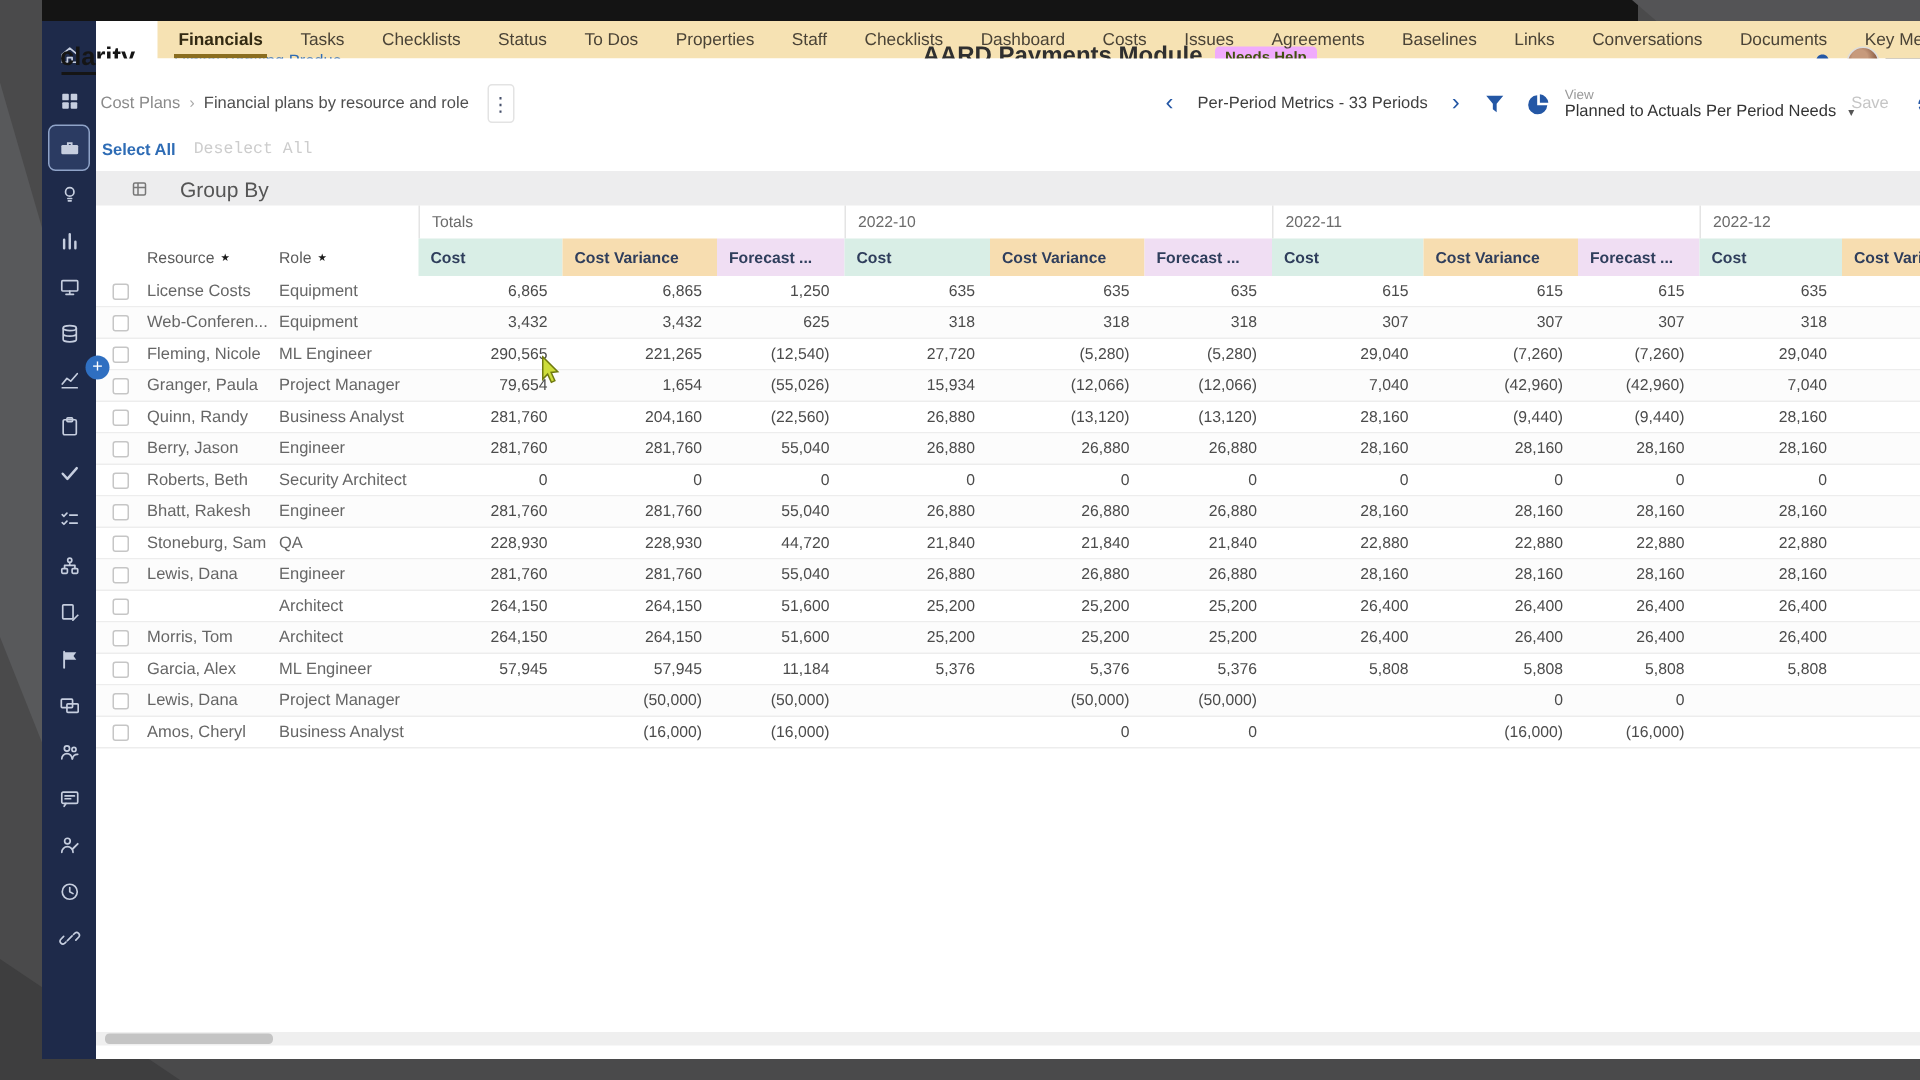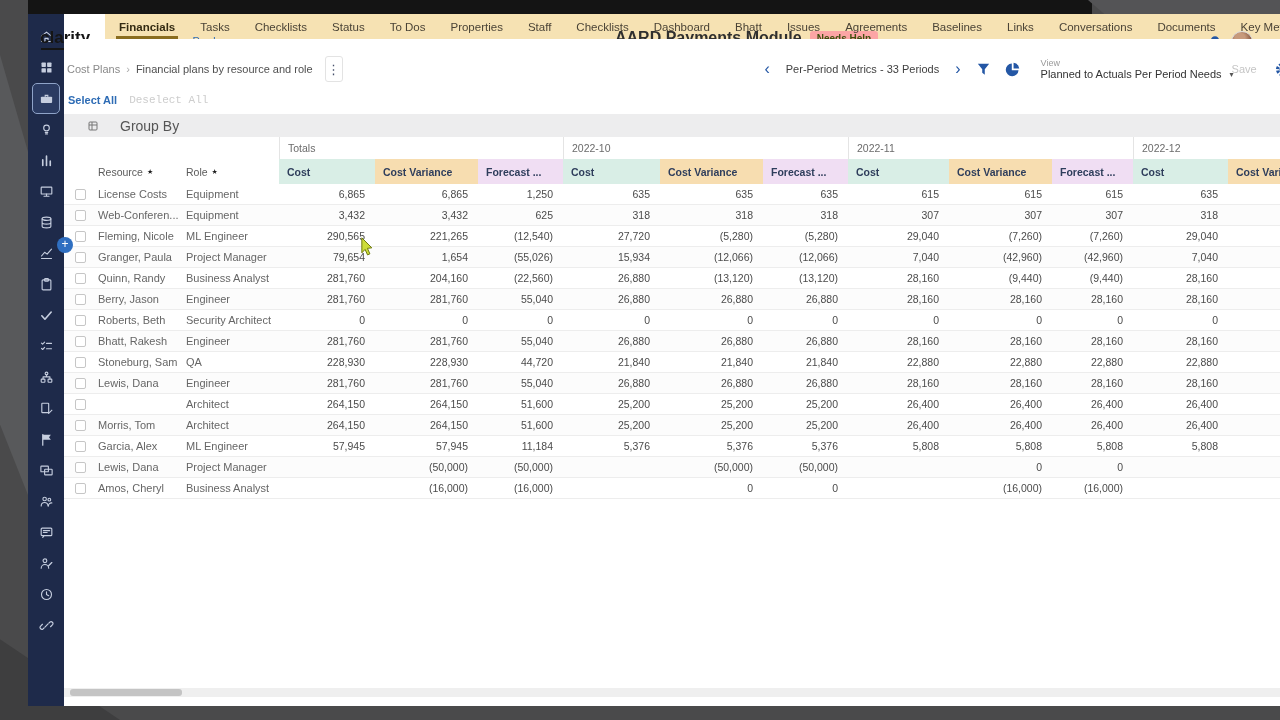--- a/index.html
+++ b/index.html
@@ -19,21 +19,21 @@
   .window{position:absolute;left:28px;top:14px;width:1229px;height:692px;background:#fff;z-index:2;
           display:flex;flex-direction:row;}
 
   
   .appbar{position:relative;height:56px;background:#fff;flex:none;}
   .logo{position:absolute;left:12px;top:14px;font-size:17px;font-weight:bold;color:#151515;}
   .logo::after{content:"";position:absolute;left:1px;bottom:-2px;width:24px;height:2px;background:#151515;}
   .back{position:absolute;left:72px;top:21px;color:#2e6cb5;font-size:11px;display:flex;gap:5px;align-items:center;cursor:pointer;white-space:nowrap;}
   .title-wrap{position:absolute;left:587px;top:15px;display:flex;align-items:center;gap:8px;}
   .title{font-size:16px;font-weight:bold;color:#2f2f2f;white-space:nowrap;}
-  .badge{background:#fca5a5;color:#41500f;font-size:10px;font-weight:bold;padding:2px 7px;border-radius:3px;white-space:nowrap;}
+  .badge{background:#f0abfc;color:#41500f;font-size:10px;font-weight:bold;padding:2px 7px;border-radius:3px;white-space:nowrap;}
   .proj-id{position:absolute;left:629px;top:33px;width:80px;text-align:center;font-size:10px;color:#9b9b9b;}
   .bell{position:absolute;left:1178px;top:20px;width:18px;height:18px;}
   .avatar{position:absolute;left:1203px;top:17px;width:22px;height:22px;border-radius:50%;
           background:radial-gradient(circle at 40% 32%,#c79a7c 0 28%,#8a5c44 62%,#4e342a 100%);
           border:1px solid #ddd;}
   .timeline{position:absolute;left:0;top:44px;width:100%;height:12px;}
   .tl-base{position:absolute;left:208px;right:0;top:5px;height:2px;background:#ecd7a6;}
   .tl-dark{position:absolute;left:208px;width:465px;top:4px;height:3px;background:#7c5b12;}
   .dm{position:absolute;top:1px;width:9px;height:9px;transform:rotate(45deg);}
   .dm.f{background:#d29e26;border:1px solid #a87c10;}
@@ -65,21 +65,21 @@
   .bc{font-size:11px;display:flex;align-items:center;white-space:nowrap;}
   .bc-a{color:#8a8a8a;cursor:pointer;}
   .bc-sep{color:#aaa;margin:0 6px;}
   .bc-b{color:#4f4f4f;}
   .kebab{width:18px;height:26px;border:1px solid #e3e3e3;border-radius:3px;color:#46506b;
          display:flex;align-items:center;justify-content:center;font-size:13px;margin-left:12px;cursor:pointer;}
   .right-cluster{margin-left:auto;display:flex;align-items:center;gap:7px;}
   .nav-btn{color:#2457a5;font-size:16px;padding:0 5px;cursor:pointer;line-height:1;}
   .period{font-size:11px;color:#3f3f3f;white-space:nowrap;padding:0 4px;}
   .icon-btn{width:22px;height:22px;display:flex;align-items:center;justify-content:center;cursor:pointer;}
-  .view-box{display:flex;flex-direction:column;margin-left:10px;width:180px;}
+  .view-box{display:flex;flex-direction:column;width:180px;}
   .view-label{font-size:9px;color:#9a9a9a;}
   .view-val{font-size:11px;color:#333;display:flex;align-items:center;gap:8px;cursor:pointer;white-space:nowrap;}
   .caret{font-size:8px;color:#555;}
   .save{font-size:11px;color:#c5c5c5;margin:0 8px 0 4px;}
 
   
   .select-row{height:22px;display:flex;align-items:center;gap:12px;padding-left:4px;font-size:11px;}
   .sel-all{color:#2e6cb5;font-weight:bold;cursor:pointer;}
   .desel{color:#cdcdcd;font-family:Liberation Mono, monospace;}
 
@@ -292,21 +292,21 @@
         <div class="tabbar" id="tabbar">
             <span class="tab active">Financials</span>
             <span class="tab">Tasks</span>
             <span class="tab">Checklists</span>
             <span class="tab">Status</span>
             <span class="tab">To Dos</span>
             <span class="tab">Properties</span>
             <span class="tab">Staff</span>
             <span class="tab">Checklists</span>
             <span class="tab">Dashboard</span>
-            <span class="tab">Bhatt</span>
+            <span class="tab">Costs</span>
             <span class="tab">Issues</span>
             <span class="tab">Agreements</span>
             <span class="tab">Baselines</span>
             <span class="tab">Links</span>
             <span class="tab">Conversations</span>
             <span class="tab">Documents</span>
             <span class="tab">Key Metrics</span>
           </div>
 
         <div class="content">

